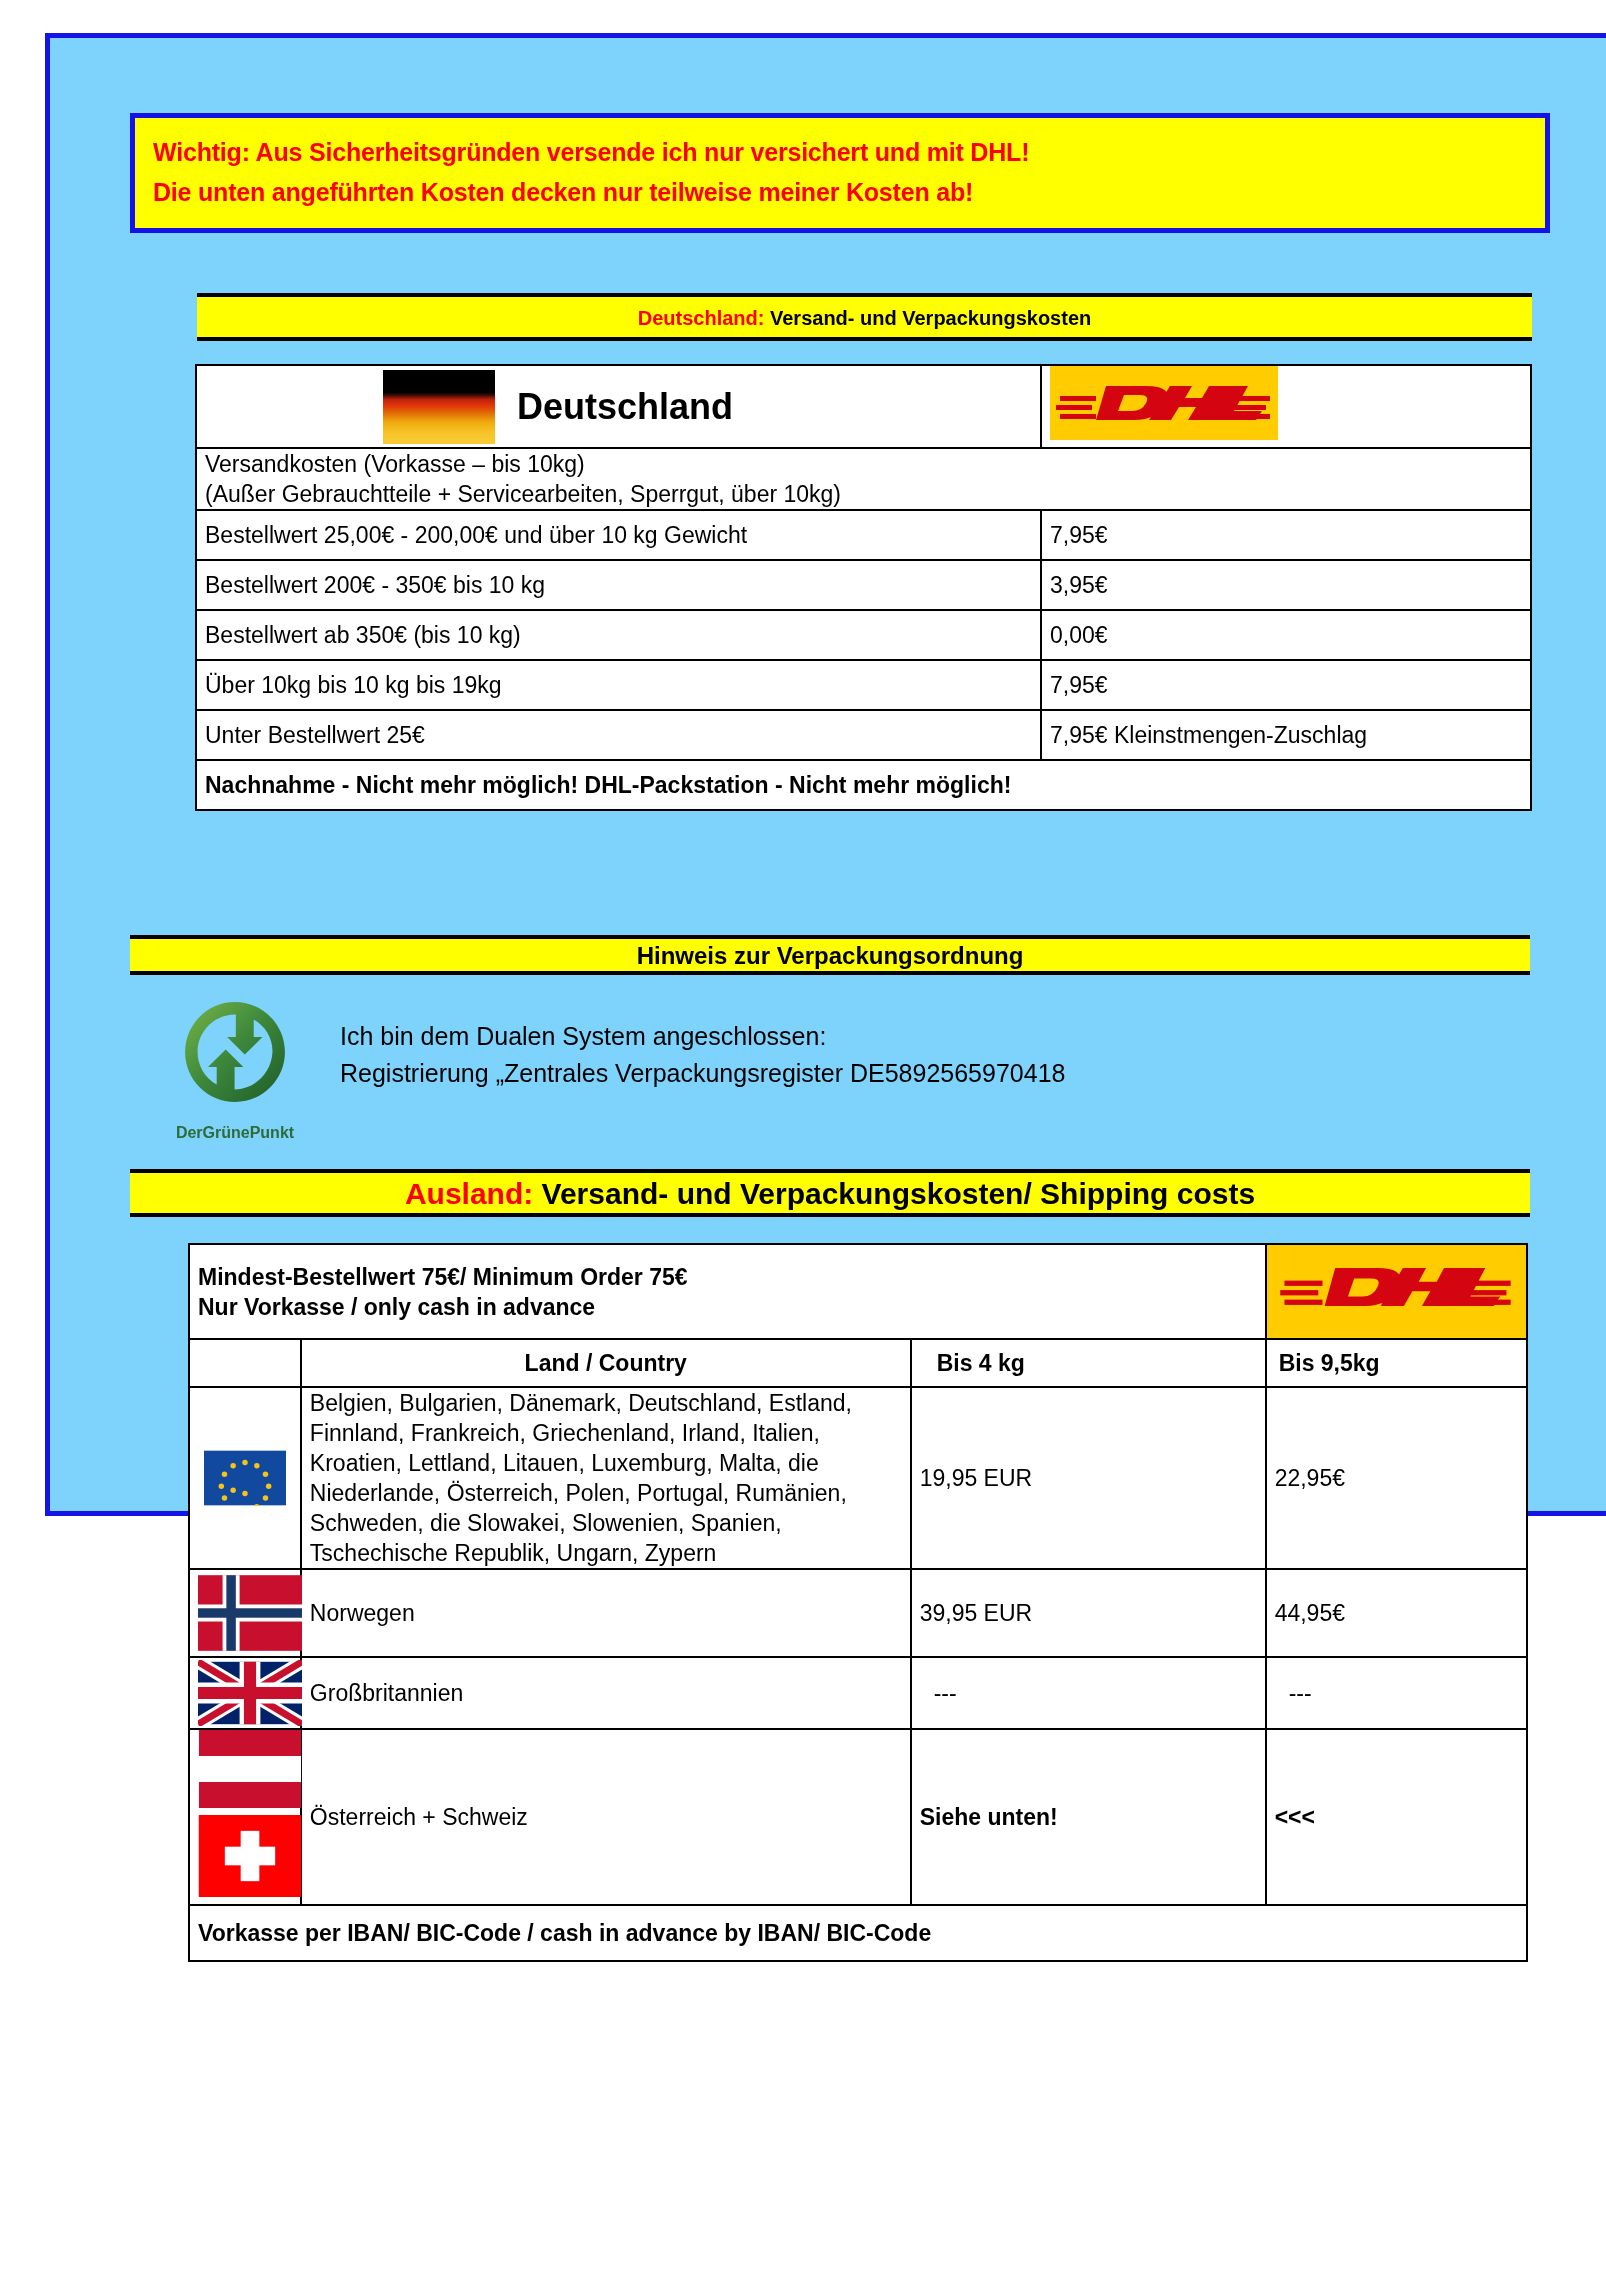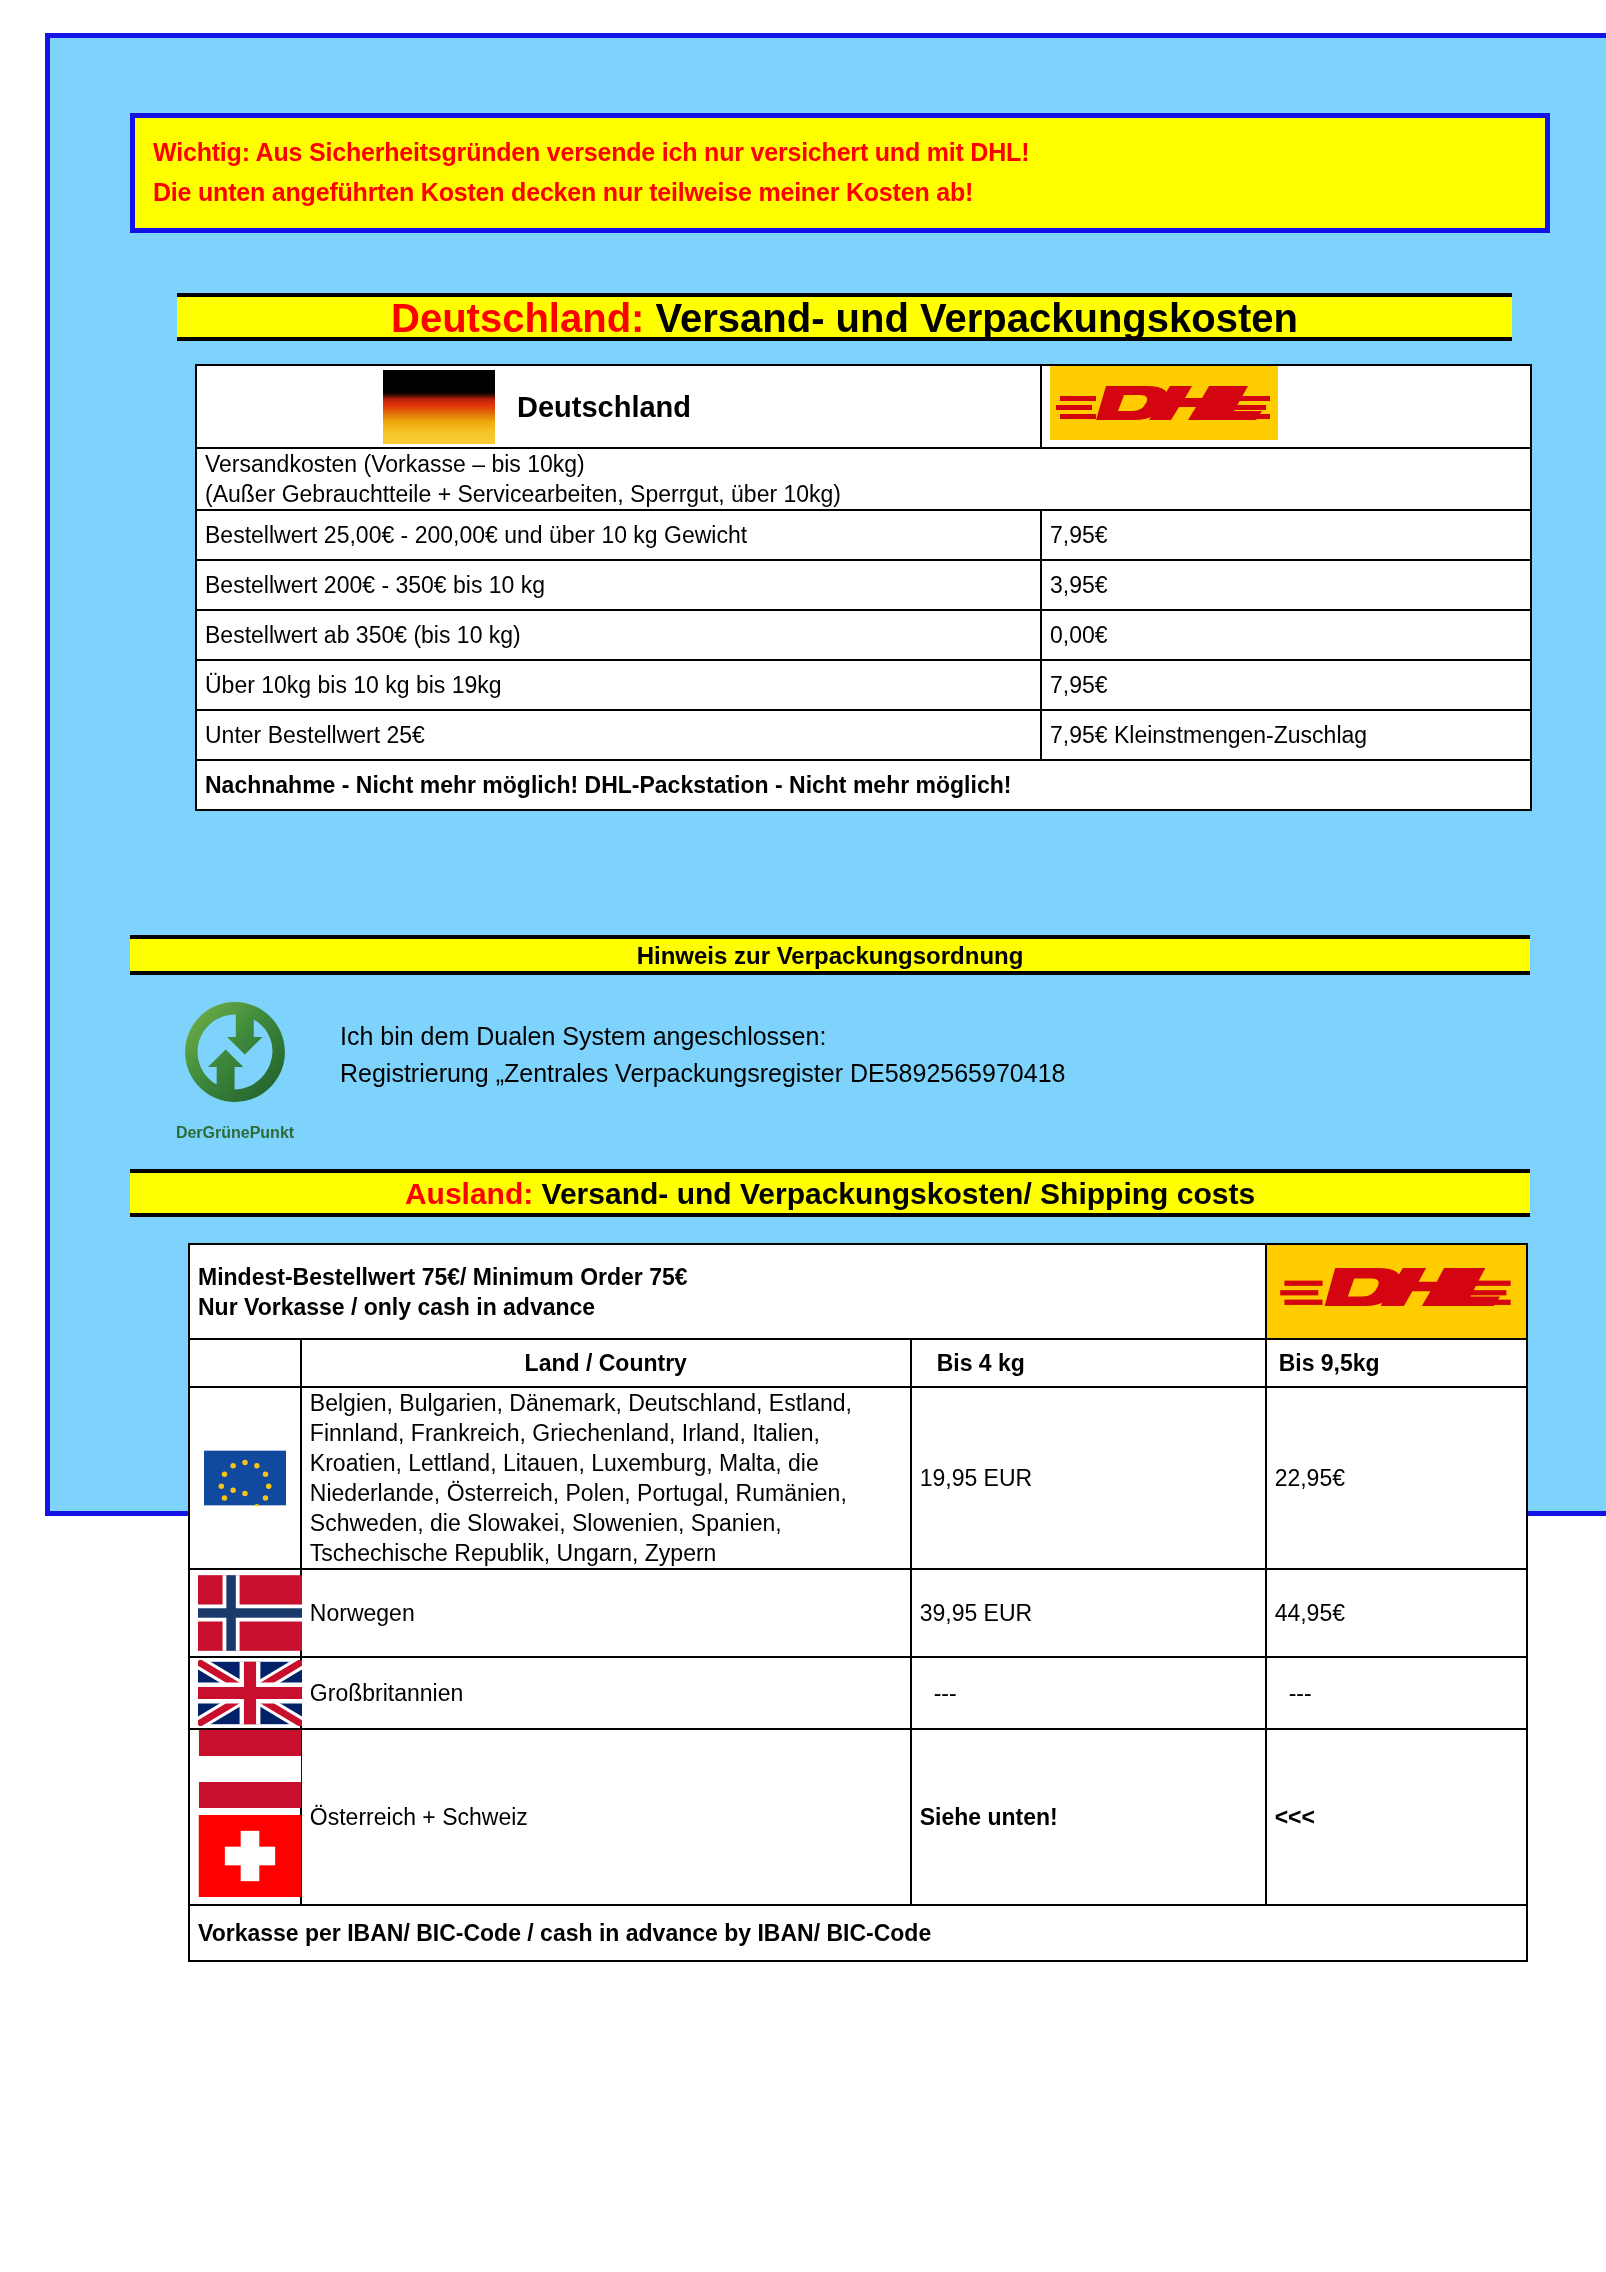--- a/index.html
+++ b/index.html
@@ -54,25 +54,25 @@
     box-sizing: border-box;
     text-align: center;
     font-weight: bold;
     white-space: nowrap;
     overflow: hidden;
   }
   .section-head .accent { color: #ff0000; }
   .section-head .rest { color: #000000; }
 
   #head-de {
-    left: 127px;
+    left: 147px;
     top: 255px;
     width: 1335px;
     height: 48px;
-    font-size: 40px;
+    font-size: 20px;
     line-height: 42px;
   }
   #head-verp {
     left: 80px;
     top: 897px;
     width: 1400px;
     height: 40px;
     font-size: 24px;
     line-height: 34px;
   }
@@ -127,21 +127,21 @@
       #3b0c06 34%,
       #c0220c 40%,
       #e23508 48%,
       #e06b06 58%,
       #f0a90c 70%,
       #f6c428 85%,
       #f7cc3a 100%);
   }
   .de-label {
     display: inline-block;
-    font-size: 29px;
+    font-size: 36px;
     font-weight: bold;
     vertical-align: middle;
     padding-left: 22px;
     line-height: 74px;
   }
   .dhl-cell {
     padding: 0;
     text-align: left;
   }
   .dhl-logo {

